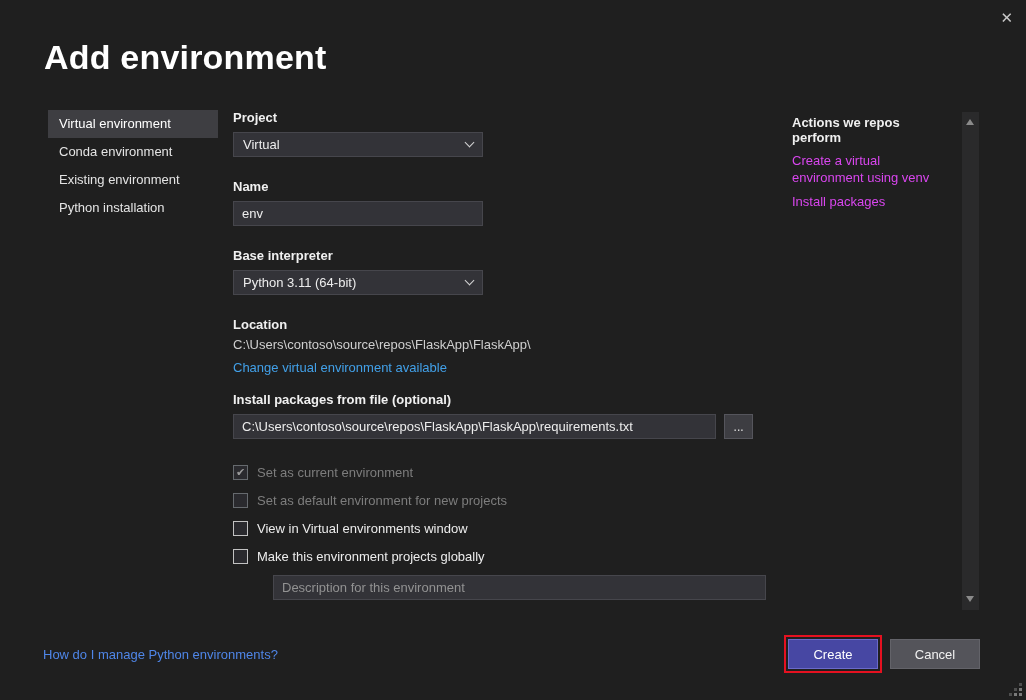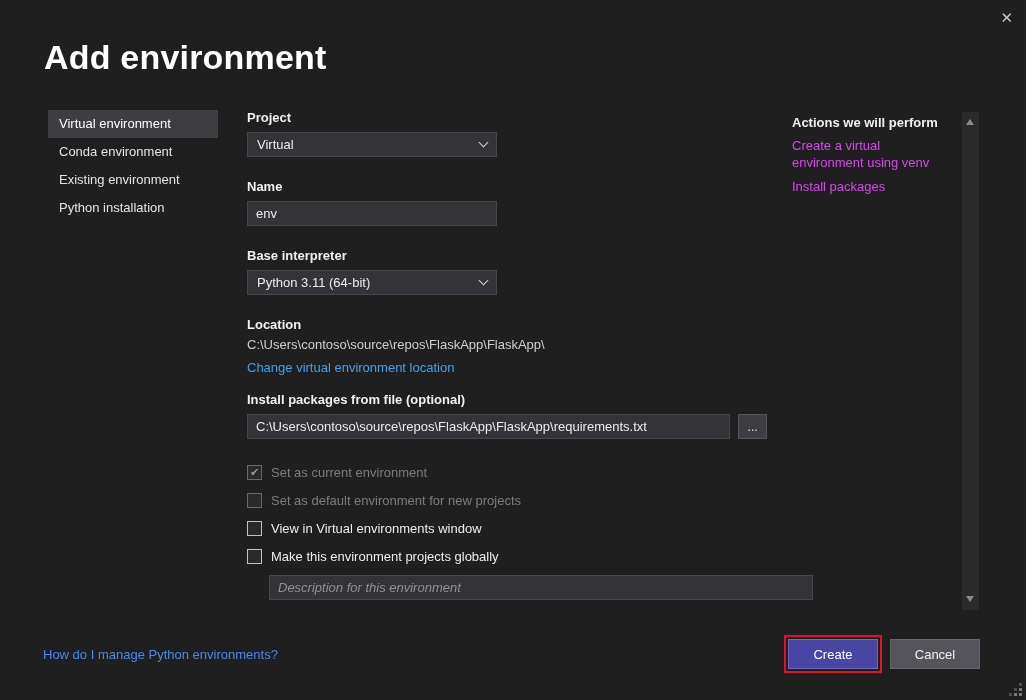--- a/index.html
+++ b/index.html
@@ -15,21 +15,21 @@
   
   .title { position:absolute; left:44px; top:38px; font-size:34px; font-weight:600; color:#ffffff; letter-spacing:0.2px; }
   .close { position:absolute; right:13px; top:8px; font-size:15px; color:#c8c8c8; cursor:pointer; line-height:20px; }
 
   
   .sidebar { position:absolute; left:48px; top:110px; width:170px; }
   .side-item { height:28px; line-height:28px; padding-left:11px; font-size:13px; color:#e4e4e4; cursor:pointer; }
   .side-item.selected { background:#3e3e42; color:#ffffff; }
 
   
-  .form { position:absolute; left:247px; top:110px; width:520px; }
+  .form { position:absolute; left:233px; top:110px; width:520px; }
   .flabel { font-size:13px; font-weight:700; color:#f0f0f0; margin-bottom:7px; }
   .group { margin-bottom:22px; }
   .w250 { width:250px; }
 
   .dropdown {
     height:25px; background:#333338; border:1px solid #46464c;
     display:flex; align-items:center; justify-content:space-between;
     padding:0 9px; font-size:13px; color:#ededed; cursor:pointer;
   }
   .chev { width:7px; height:7px; border-right:1.5px solid #d4d4d4; border-bottom:1.5px solid #d4d4d4; transform:rotate(45deg); margin-top:-4px; }
@@ -57,21 +57,21 @@
   .cbrow { display:flex; align-items:center; height:18px; margin-bottom:10px; cursor:pointer; }
   .cbox {
     width:15px; height:15px; border:1px solid #c2c2c2; background:#2a2a2e;
     margin-right:9px; display:flex; align-items:center; justify-content:center; flex:0 0 auto;
   }
   .cbrow.disabled .cbox { border-color:#666a6e; }
   .check { color:#9a9a9a; font-size:11px; line-height:1; }
   .cblabel { font-size:13px; color:#ececec; }
   .cbrow.disabled .cblabel { color:#7d7d7d; }
 
-  .desc-input { margin-left:22px; width:544px; margin-top:4px;font-style:italic; }
+  .desc-input { margin-left:40px; width:493px; margin-top:4px; }
 
   
   .actions { position:absolute; left:792px; top:115px; width:158px; font-size:13px; }
   .actions-title { font-weight:700; color:#f0f0f0; margin-bottom:7px; }
   .action-item { color:#d946ef; line-height:17px; margin-bottom:7px; }
 
   
   .scrollbar { position:absolute; left:962px; top:112px; width:17px; height:498px; background:#2a2a2b; }
   .sb-arrow { position:absolute; left:0; width:17px; height:16px; cursor:pointer; }
   .sb-arrow.up { top:3px; }
@@ -131,21 +131,21 @@
       <div class="flabel">Base interpreter</div>
       <div class="dropdown w250">
         <span>Python 3.11 (64-bit)</span>
         <span class="chev"></span>
       </div>
     </div>
 
     <div class="group" style="margin-bottom:16px;">
       <div class="flabel" style="margin-bottom:0;">Location</div>
       <div class="loc-path">C:\Users\contoso\source\repos\FlaskApp\FlaskApp\</div>
-      <a class="link">Change virtual environment location</a>
+      <a class="link">Change virtual environment available</a>
     </div>
 
     <div class="install-group">
       <div class="flabel">Install packages from file (optional)</div>
       <div class="install-row">
         <input class="tinput install-input" value="C:\Users\contoso\source\repos\FlaskApp\FlaskApp\requirements.txt" style="">
         <button class="browse">...</button>
       </div>
     </div>
 
@@ -167,21 +167,21 @@
       <div class="cbrow">
         <span class="cbox"></span>
         <span class="cblabel">Make this environment projects globally</span>
       </div>
       <input class="tinput desc-input" placeholder="Description for this environment" style="">
     </div>
 
   </div>
 
   <div class="actions">
-    <div class="actions-title">Actions we will perform</div>
+    <div class="actions-title">Actions we repos perform</div>
     <div class="action-item">Create a virtual environment using venv</div>
     <div class="action-item">Install packages</div>
   </div>
 
   <div class="scrollbar">
     <div class="sb-arrow up"></div>
     <div class="sb-arrow down"></div>
   </div>
 
   <a class="help-link">How do I manage Python environments?</a>

